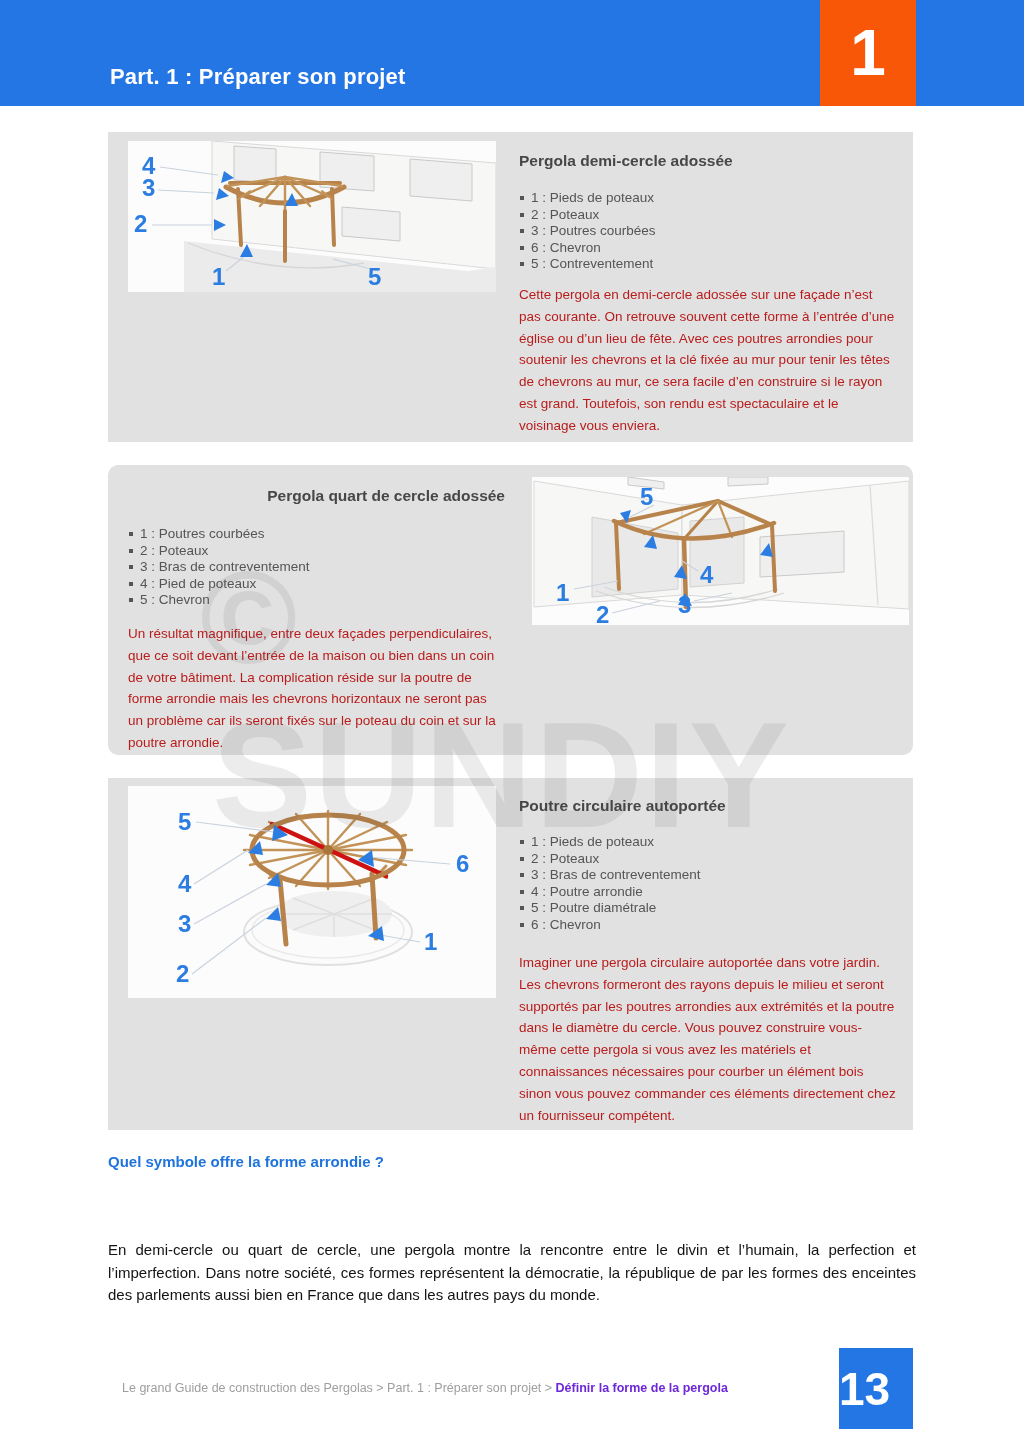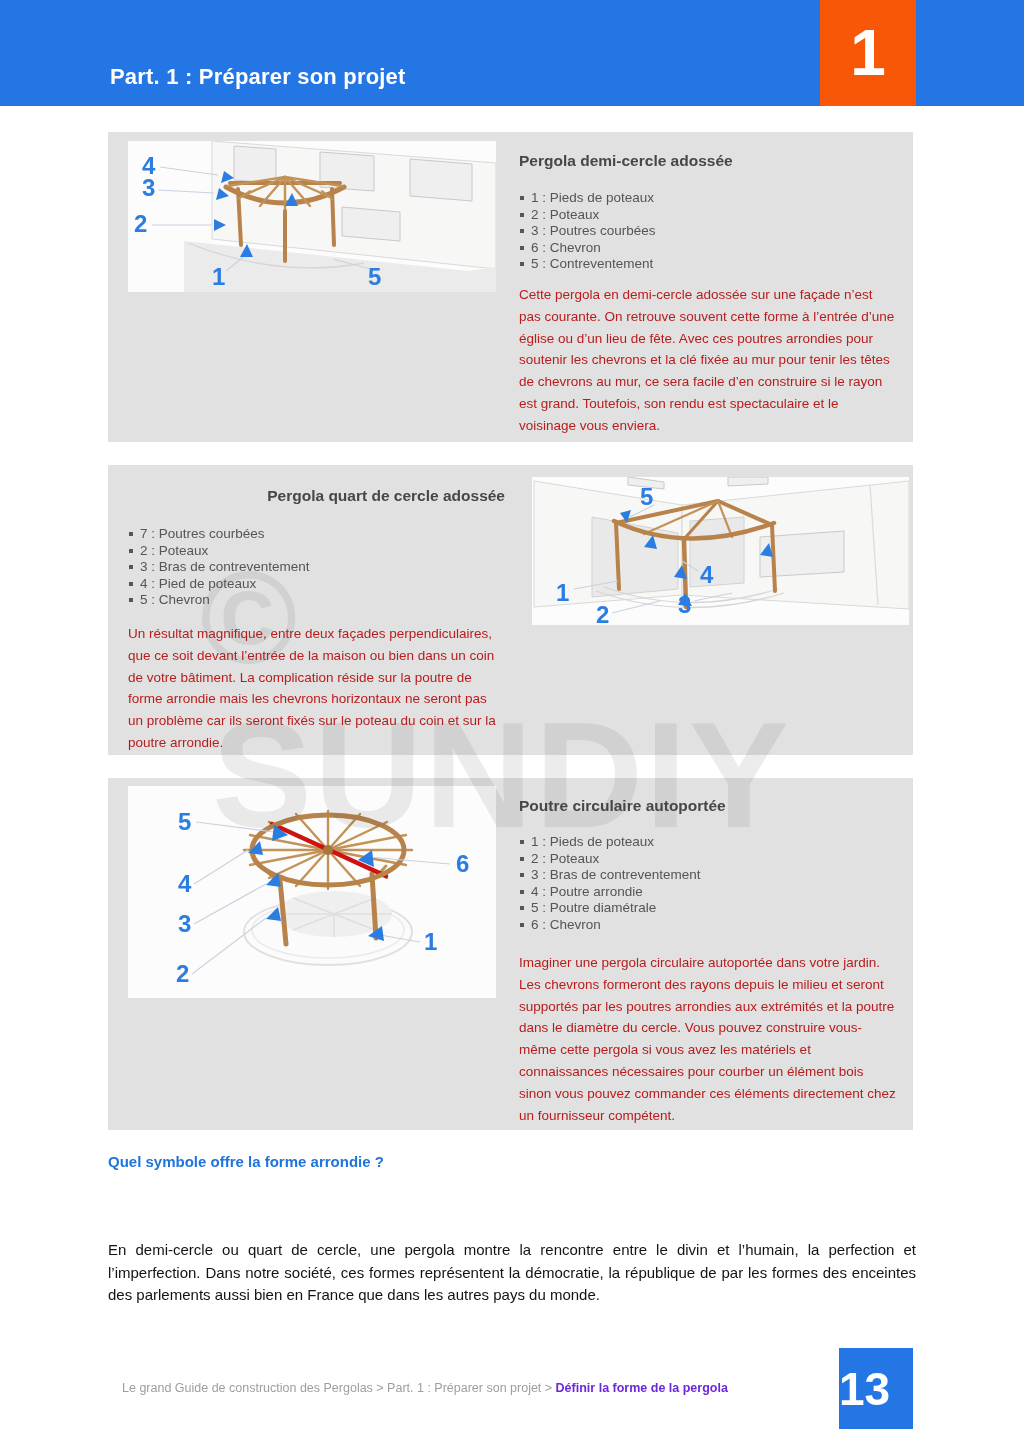--- a/index.html
+++ b/index.html
@@ -9,21 +9,21 @@
   
   .header-band { position:absolute; left:0; top:0; width:1024px; height:106px; background:#2376E4; }
   .header-title { position:absolute; left:110px; top:64px; color:#ffffff; font-size:22px; font-weight:bold; letter-spacing:.2px; }
   .chapter-box { position:absolute; left:820px; top:0; width:96px; height:106px; background:#F95708;
                  display:flex; align-items:center; justify-content:center; }
   .chapter-num { color:#ffffff; font-size:64px; font-weight:bold; line-height:1; }
 
   
   .panel { position:absolute; left:108px; width:805px; background:#E1E1E1; }
   #panel1 { top:132px; height:310px; }
-  #panel2 { top:465px; height:290px; }
+  #panel2 { top:465px; height:290px;border-radius:10px; }
   #panel3 { top:778px; height:352px; }
 
   .figure { position:absolute; background:#FCFCFC; }
   #fig1 { left:20px; top:9px;  width:368px; height:151px; }
   #fig2 { left:424px; top:12px; width:377px; height:148px; }
   #fig3 { left:20px; top:8px;  width:368px; height:212px; }
   .figure svg { display:block; width:100%; height:100%; }
 
   .panel-title { position:absolute; font-size:15.5px; font-weight:bold; color:#474747; }
   #title1 { left:411px; top:20px; }
@@ -161,21 +161,21 @@
         </li>
     </ul>
     <div class="panel-par" id="par1">Cette pergola en demi-cercle adossée sur une façade n’est pas courante. On retrouve souvent cette forme à l’entrée d’une église ou d’un lieu de fête. Avec ces poutres arrondies pour soutenir les chevrons et la clé fixée au mur pour tenir les têtes de chevrons au mur, ce sera facile d’en construire si le rayon est grand. Toutefois, son rendu est spectaculaire et le voisinage vous enviera.</div>
   </div>
 
   <div class="panel" id="panel2">
     <div class="panel-title" id="title2">Pergola quart de cercle adossée</div>
     <ul class="part-list" id="list2">
       <li>
           <span class="bullet"></span>
-          <span>7 : Poutres courbées</span>
+          <span>1 : Poutres courbées</span>
         </li>
       <li>
           <span class="bullet"></span>
           <span>2 : Poteaux</span>
         </li>
       <li>
           <span class="bullet"></span>
           <span>3 : Bras de contreventement</span>
         </li>
       <li>

